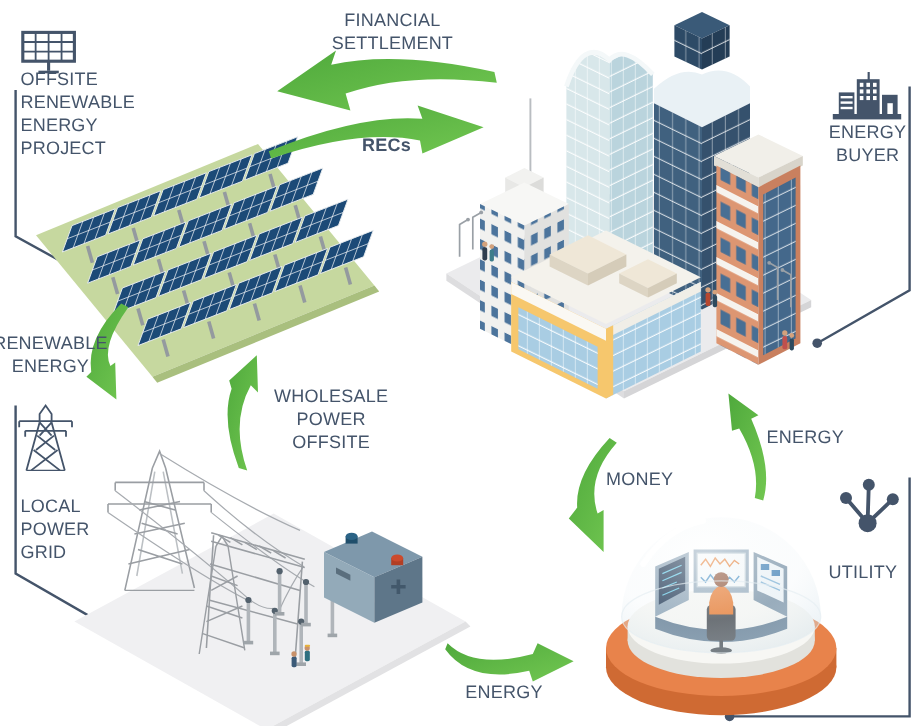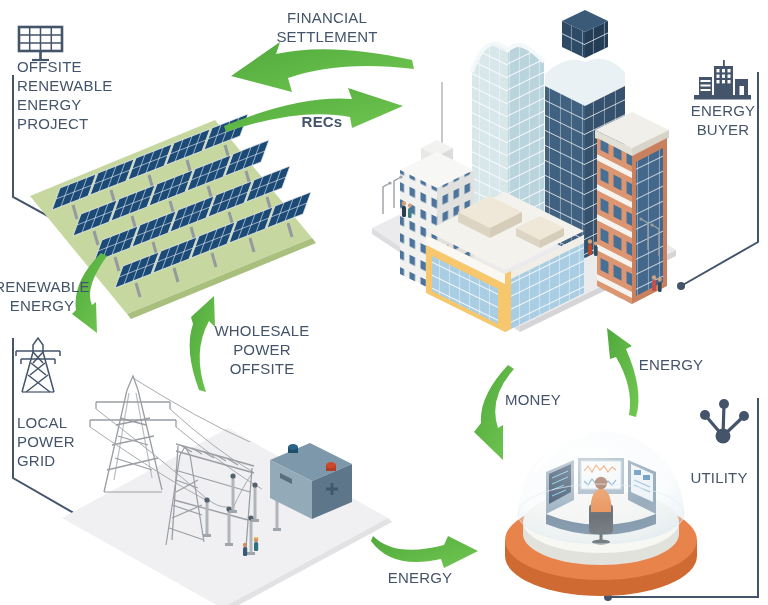--- a/index.html
+++ b/index.html
@@ -430,21 +430,21 @@
 <div class="lbl ctr" style="left:723px;top:101px;">
   <div>ENERGY</div>
   <div>BUYER</div>
 </div>
 
 <div class="lbl ctr" style="left:42px;top:277px;">
   <div>RENEWABLE</div>
   <div>ENERGY</div>
 </div>
 
-<div class="lbl ctr" style="left:262px;top:321px;text-align:center;">
+<div class="lbl ctr" style="left:276px;top:321px;text-align:center;">
   <div>WHOLESALE</div>
   <div>POWER</div>
   <div>OFFSITE</div>
 </div>
 
 <div class="lbl" style="left:17px;top:413px;">
   <div>LOCAL</div>
   <div>POWER</div>
   <div>GRID</div>
 </div>

